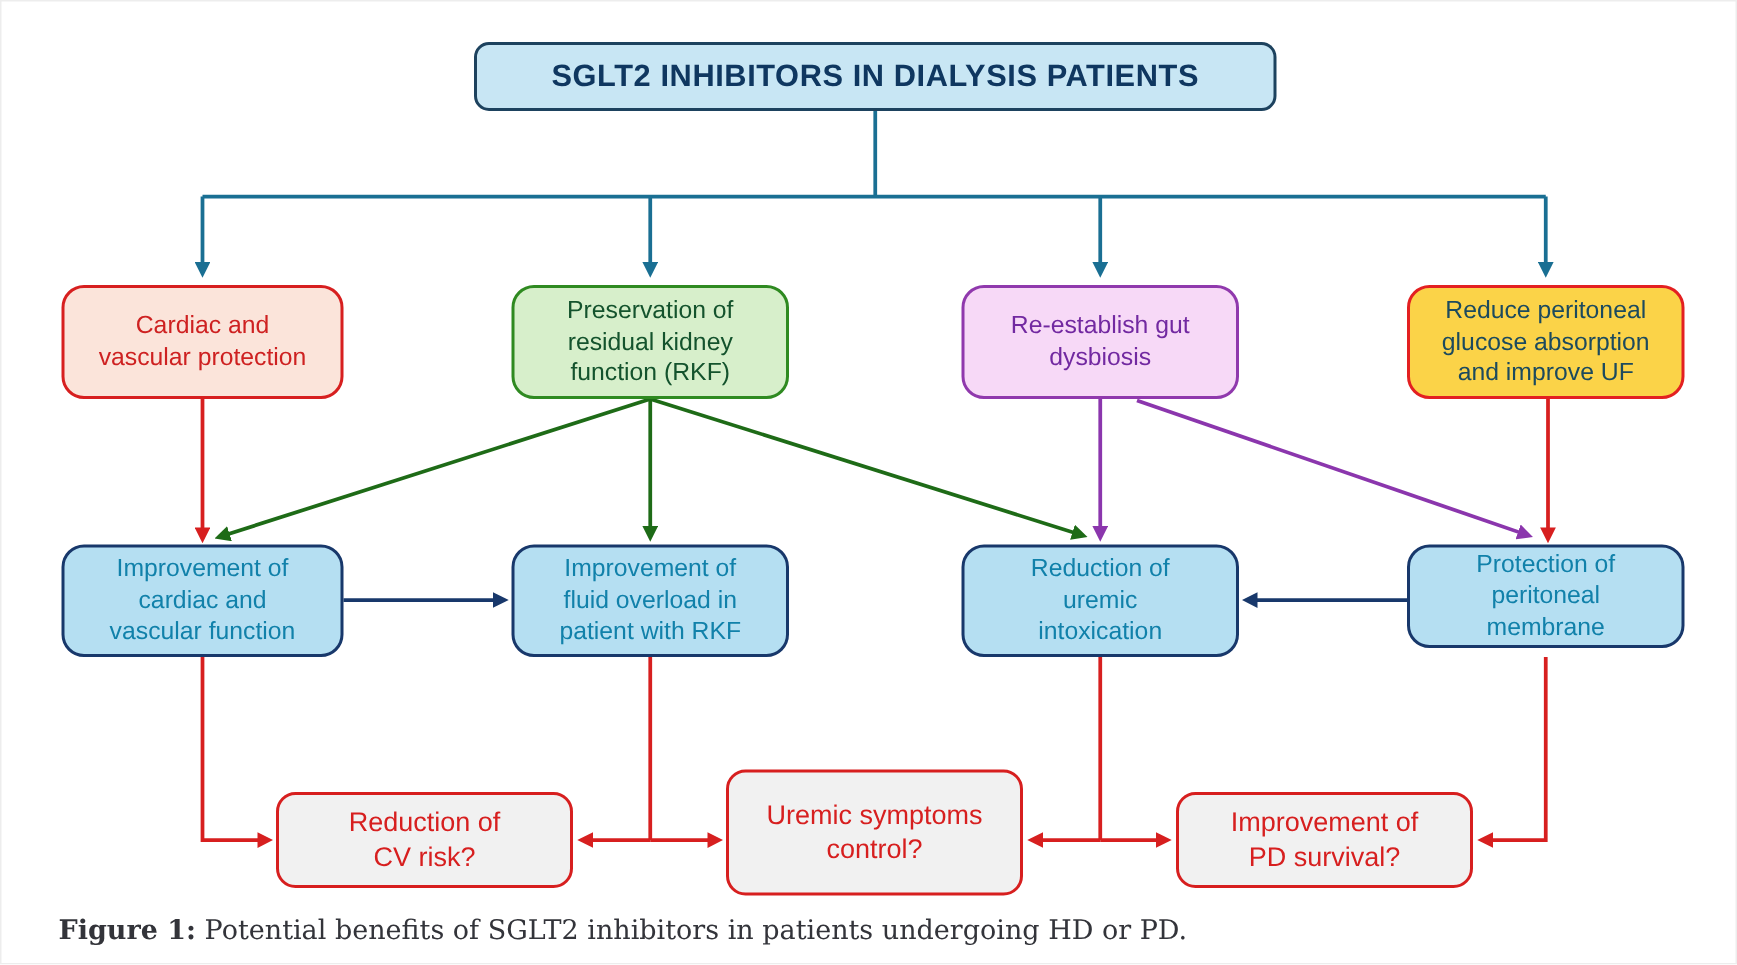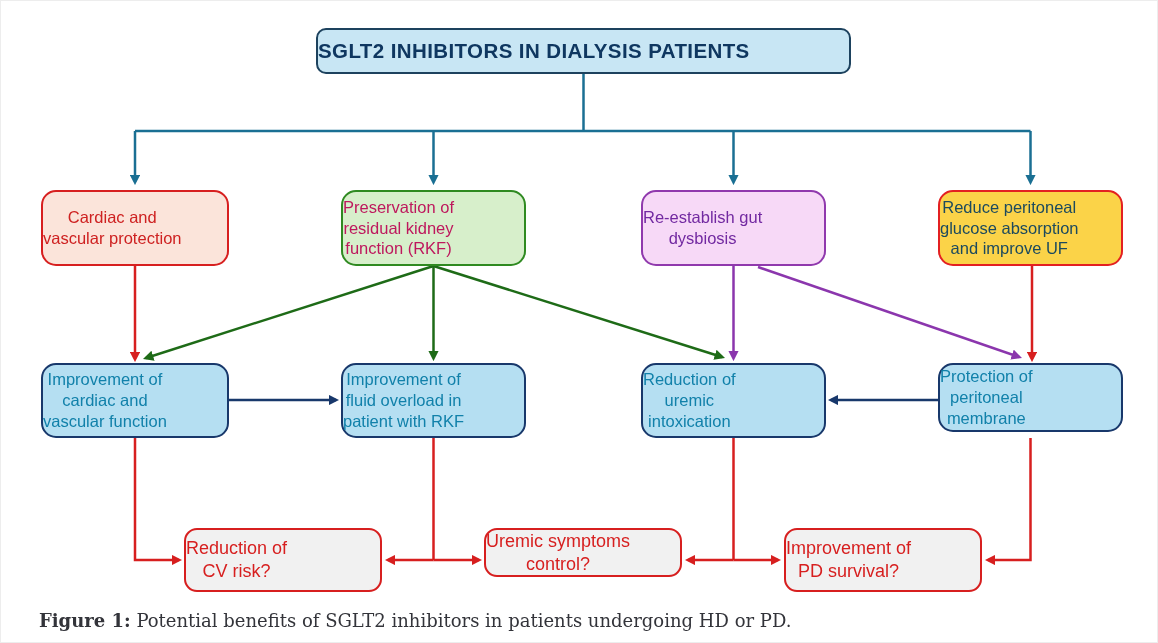--- a/index.html
+++ b/index.html
@@ -8,21 +8,21 @@
     width:1158px;height:643px;
     background:#ffffff;
     border:1px solid #ededed;
     box-sizing:border-box;
     font-family:"Liberation Sans", sans-serif;
     overflow:hidden;
   }
   .arrows{position:absolute;left:0;top:0;}
   .box{
     position:absolute;
-    display:flex;align-items:center;justify-content:flex-start;
+    display:flex;align-items:center;justify-content:center;
     text-align:center;
     border-radius:15px;
     border:2.5px solid;
     box-sizing:border-box;
     font-size:16.5px;line-height:1.27;
   }
   .box span{white-space:pre-line;}
   .title-box{
     left:315px;top:27px;width:535px;height:46px;
     background:#c8e6f4;border-color:#1d425e;color:#0f3760;
@@ -34,25 +34,25 @@
   .box-rkf      {left:340px;top:189px;width:185px;height:76px;}
   .box-gut      {left:640px;top:189px;width:185px;height:76px;}
   .box-glucose  {left:937px;top:189px;width:185px;height:76px;}
   
   .box-cvfunc   {left:40px; top:362px;width:188px;height:75px;}
   .box-fluid    {left:340px;top:362px;width:185px;height:75px;}
   .box-uremic   {left:640px;top:362px;width:185px;height:75px;}
   .box-membrane {left:937px;top:362px;width:185px;height:69px;}
   
   .box-cvrisk   {left:183px;top:527px;width:198px;height:64px;}
-  .box-symptoms {left:483px;top:527px;width:198px;height:49px;}
+  .box-symptoms {left:483px;top:512px;width:198px;height:84px;}
   .box-pd       {left:783px;top:527px;width:198px;height:64px;}
 
   .c-peach {background:#fbe4da;border-color:#d71f1f;color:#ce2121;}
-  .c-green {background:#d7efcb;border-color:#2f8a21;color:#be185d;}
+  .c-green {background:#d7efcb;border-color:#2f8a21;color:#14532d;}
   .c-pink  {background:#f7d9f7;border-color:#9039ad;color:#7229a1;}
   .c-yellow{background:#fbd348;border-color:#e32021;color:#1c4a5e;}
   .c-blue  {background:#b5dff2;border-color:#18386b;color:#1181aa;}
   .c-query {background:#f1f1f1;border-color:#d71f1f;color:#d71f1f;font-size:18px;border-radius:13px;}
 
   .caption{
     position:absolute;left:38px;top:609px;
     font-family:"DejaVu Serif", serif;
     font-size:18px;color:#33343a;
   }

